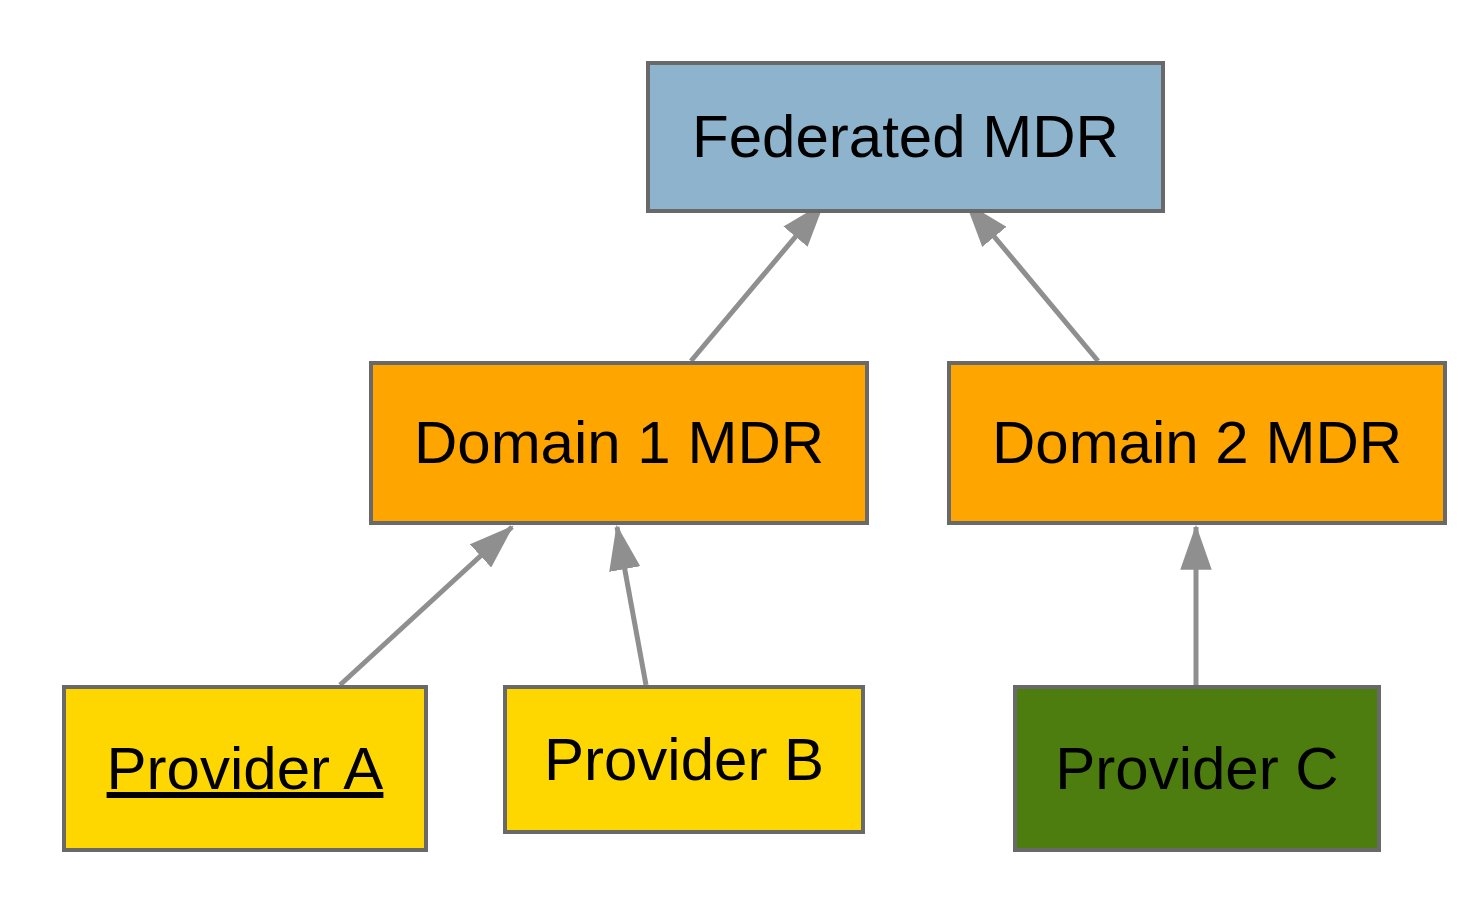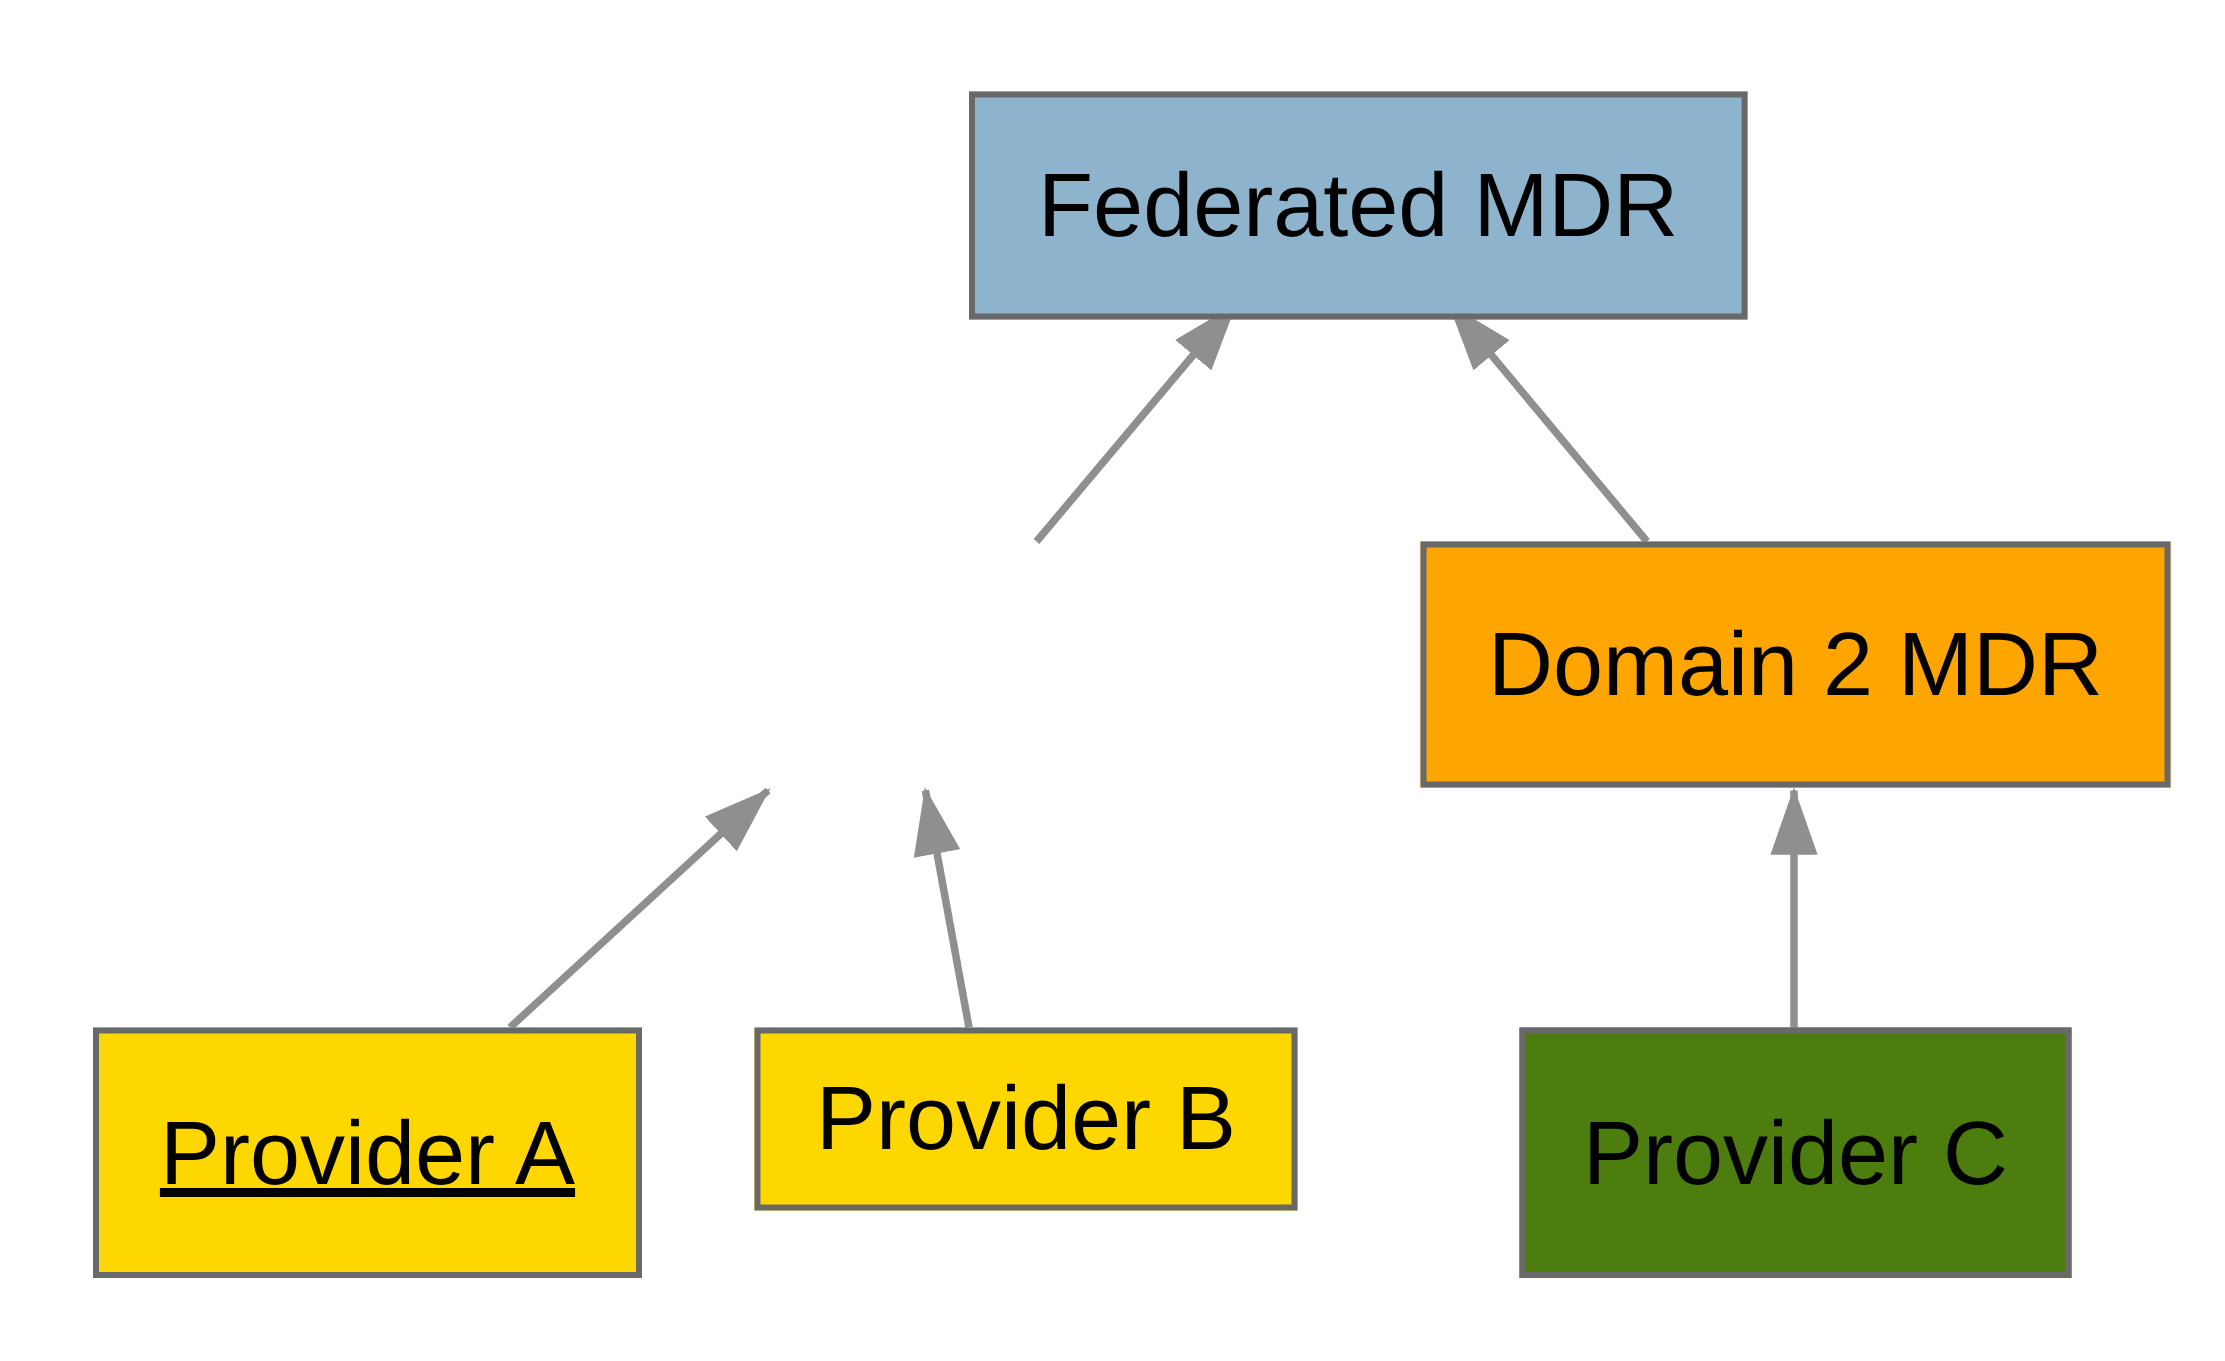--- a/index.html
+++ b/index.html
@@ -35,21 +35,21 @@
     color: #000000;
     text-align: center;
     line-height: 1.1;
     white-space: nowrap;
   }
 
   #n-federated { left: 646px;  top: 33px;  width: 519px; height: 152px; margin-top: 28px; }
   #n-domain1   { left: 369px;  top: 361px; width: 500px; height: 164px; }
   #n-domain2   { left: 947px;  top: 361px; width: 500px; height: 164px; }
   #n-providerA { left: 62px;   top: 685px; width: 366px; height: 167px; }
-  #n-providerB { left: 503px;  top: 685px; width: 362px; height: 122px; }
+  #n-providerB { left: 503px;  top: 685px; width: 362px; height: 149px; }
   #n-providerC { left: 1013px; top: 685px; width: 368px; height: 167px; }
 </style>
 </head>
 <body>
 
 <div class="stage" style="background-color: rgb(255, 255, 255);">
 
   <svg class="edges-layer" width="1483" height="907" viewBox="0 0 1483 907" xmlns="http://www.w3.org/2000/svg">
     <defs>
       <marker id="arrow" viewBox="0 0 10 7" refX="9.5" refY="3.5" markerWidth="9" markerHeight="6.3" orient="auto" markerUnits="strokeWidth">
@@ -61,20 +61,23 @@
     <line class="edge" x1="646" y1="685" x2="617" y2="527" marker-end="url(#arrow)" style="stroke: rgb(143, 143, 143);"></line>
     <line class="edge" x1="1196" y1="685" x2="1196" y2="527" marker-end="url(#arrow)" style="stroke: rgb(143, 143, 143);"></line>
     <line class="edge" x1="691" y1="361" x2="823" y2="204" marker-end="url(#arrow)" style="stroke: rgb(143, 143, 143);"></line>
     <line class="edge" x1="1098" y1="361" x2="967" y2="204" marker-end="url(#arrow)" style="stroke: rgb(143, 143, 143);"></line>
   </svg>
 
   <div class="node" id="n-federated" style="background-color: rgb(141, 180, 204); border-color: rgb(105, 105, 105); color: rgb(0, 0, 0);">
     <span>Federated MDR</span>
   </div>
 
+  <div class="node" id="n-domain1" style="background-color: rgb(255, 165, 0); border-color: rgb(105, 105, 105); color: rgb(0, 0, 0);">
+    <span>Domain 1 MDR</span>
+  </div>
 
   <div class="node" id="n-domain2" style="background-color: rgb(255, 165, 0); border-color: rgb(105, 105, 105); color: rgb(0, 0, 0);">
     <span>Domain 2 MDR</span>
   </div>
 
   <div class="node" id="n-providerA" style="background-color: rgb(255, 215, 0); border-color: rgb(105, 105, 105); color: rgb(0, 0, 0); text-decoration: underline;">
     <span>Provider A</span>
   </div>
 
   <div class="node" id="n-providerB" style="background-color: rgb(255, 215, 0); border-color: rgb(105, 105, 105); color: rgb(0, 0, 0);">

